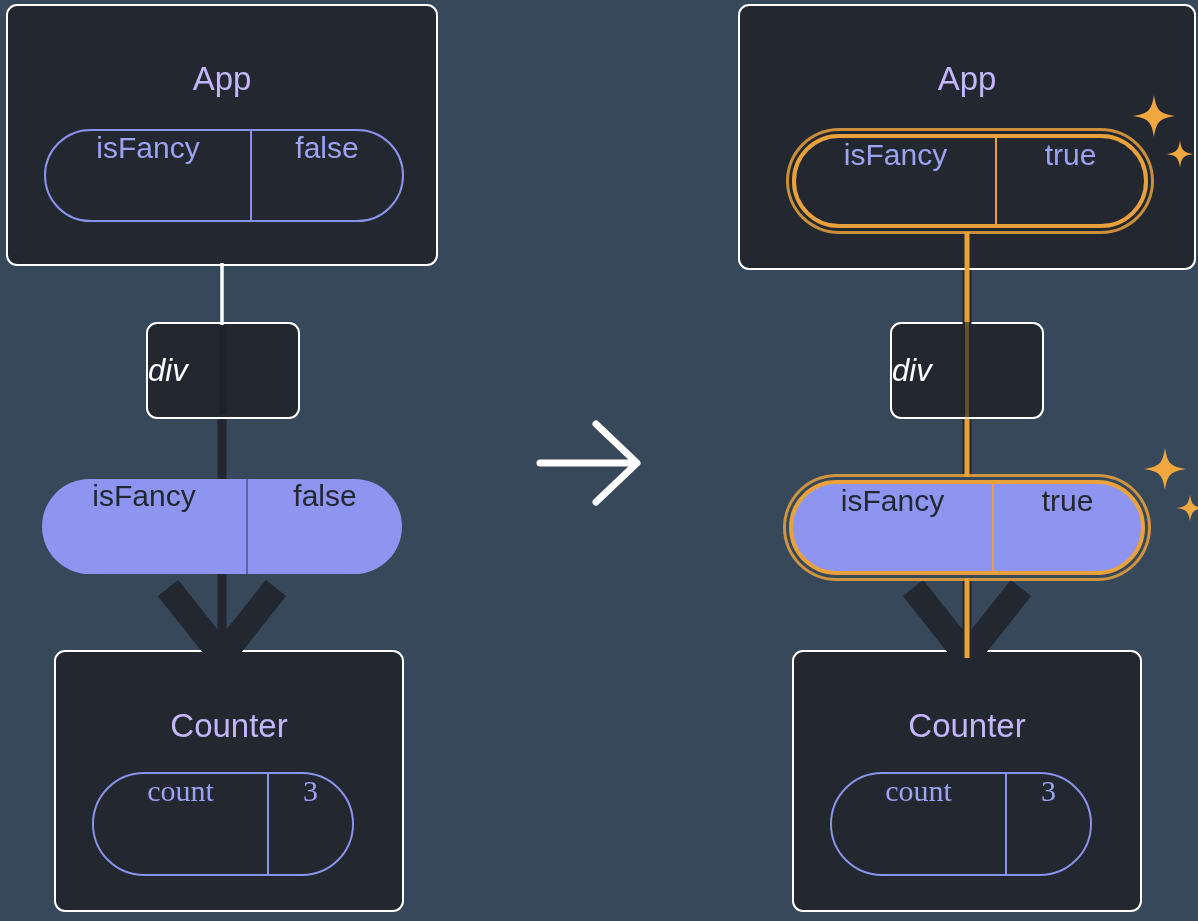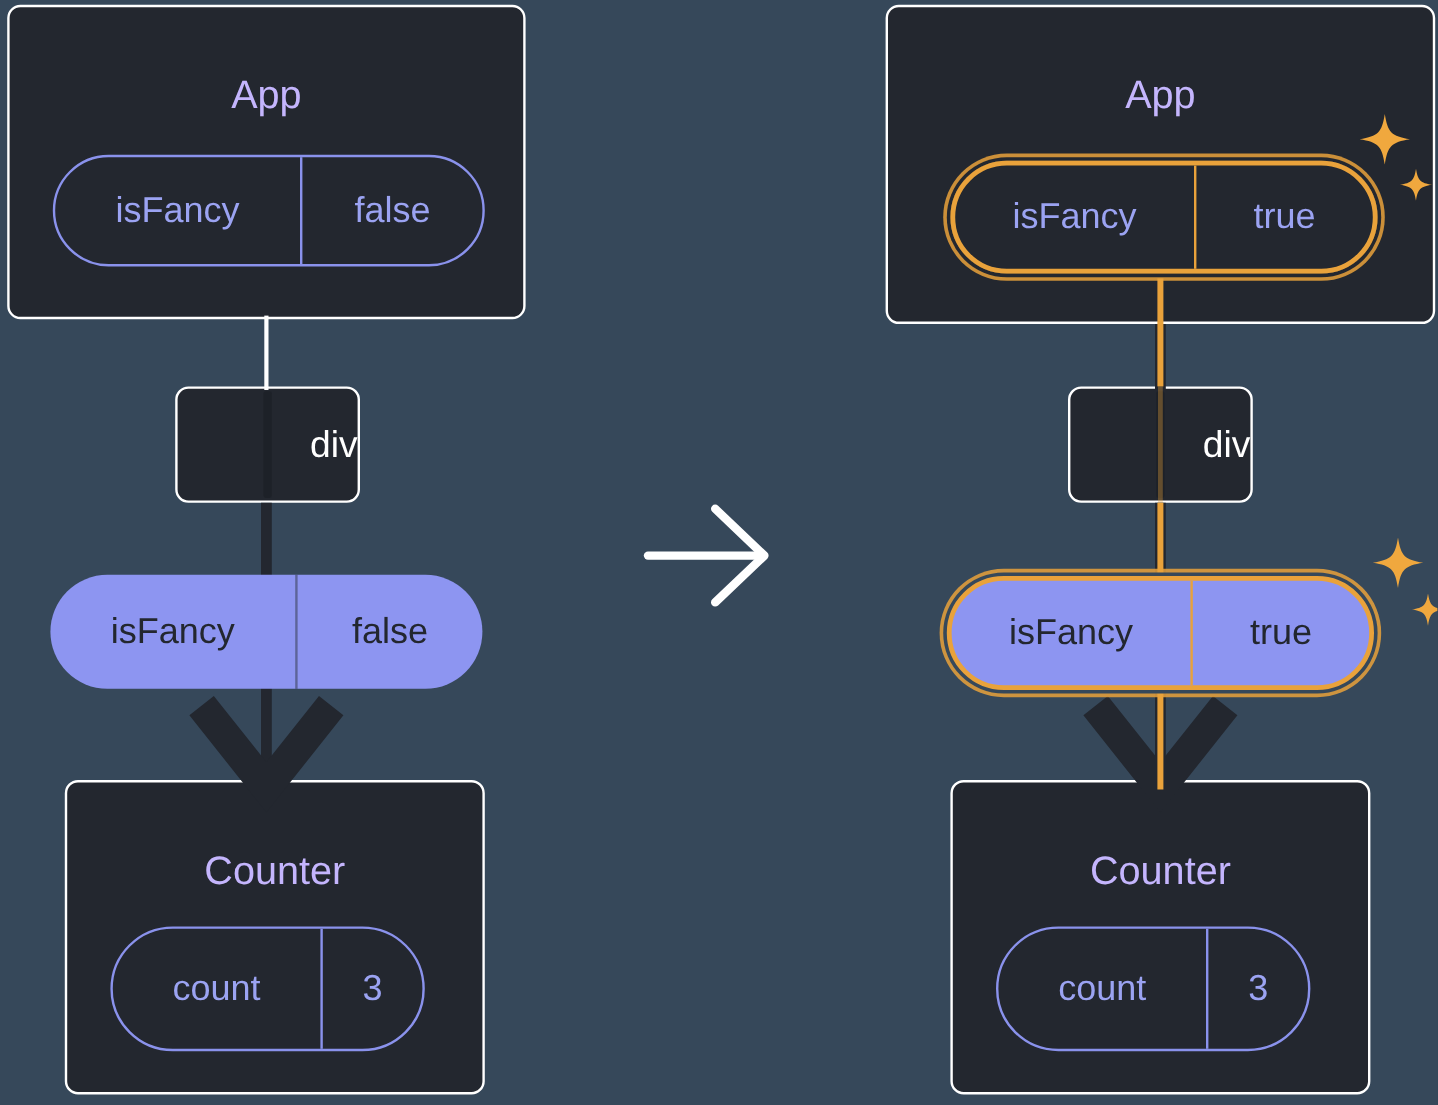--- a/index.html
+++ b/index.html
@@ -18,50 +18,50 @@
     overflow:hidden;font-family:"Liberation Sans",sans-serif;
   }
   
   .box{position:absolute;background:var(--box);border:2.5px solid #fff;border-radius:11px;box-sizing:border-box;z-index:1;}
   .box-title{position:absolute;left:0;right:0;text-align:center;color:#c4b5fd;font-size:33px;font-weight:500;z-index:2;}
   .l-app{left:6px;top:4px;width:432px;height:262px;}
   .r-app{left:738px;top:4px;width:458px;height:266px;}
   .l-app .box-title,.r-app .box-title{top:54px;}
   .l-div{left:146px;top:322px;width:154px;height:97px;}
   .r-div{left:890px;top:322px;width:154px;height:97px;}
-  .l-div,.r-div{display:flex;align-items:center;justify-content:flex-end;}
+  .l-div,.r-div{display:flex;align-items:center;justify-content:flex-start;font-style:italic;}
   .div-label{position:relative;z-index:2;color:#fff;font-size:31px;font-weight:500;}
   .inner-stripe{position:absolute;top:2px;bottom:2px;left:50%;transform:translateX(-50%);width:7px;background:rgba(24,27,33,.5);z-index:1;border-radius:2px;}
   .l-counter{left:54px;top:650px;width:350px;height:262px;}
   .r-counter{left:792px;top:650px;width:350px;height:262px;}
   .l-counter .box-title,.r-counter .box-title{top:55px;}
 
   
   .pill{position:absolute;display:flex;border-radius:999px;font-size:30px;box-sizing:border-box;}
-  .pill .cell{display:flex;align-items:center;justify-content:center;height:100%;box-sizing:border-box;}
+  .pill .cell{display:flex;align-items:flex-start;justify-content:center;height:100%;box-sizing:border-box;}
   .pill .cell.grow{flex:1;}
   .outline-pill{border:2.5px solid var(--purple);color:var(--purple-text);background:transparent;}
   .outline-pill .cell.first{border-right:2px solid var(--purple);}
   .filled-pill{background:var(--pill-fill);color:var(--dark);font-weight:500;z-index:6;}
   .filled-pill .cell.first{border-right:2px solid rgba(35,39,47,.45);}
   .highlight{border:4px solid var(--orange);}
   .highlight .cell.first{border-right-color:var(--orange);}
   .ring-in-box{box-shadow:0 0 0 3px var(--box),0 0 0 6px rgba(233,162,59,.85);}
   .ring-on-bg{box-shadow:0 0 0 3px var(--bg),0 0 0 6px rgba(233,162,59,.85);}
   .bold{font-weight:400;}
 
   .l-app-pill{left:36px;top:123px;width:360px;height:93px;z-index:2;}
   .l-app-pill .cell.first{width:206px;}
   .r-app-pill{left:52px;top:128px;width:356px;height:94px;z-index:2;}
   .r-app-pill .cell.first{width:201px;}
   .l-mid-pill{left:42px;top:479px;width:360px;height:95px;}
   .l-mid-pill .cell.first{width:206px;}
   .r-mid-pill{left:789px;top:480px;width:356px;height:95px;}
   .r-mid-pill .cell.first{width:201px;}
-  .counter-pill{left:36px;top:120px;width:262px;height:104px;z-index:2;}
+  .counter-pill{left:36px;top:120px;width:262px;height:104px;z-index:2;font-family:Liberation Serif, serif;}
   .counter-pill .cell.first{width:175px;}
 
   .connectors{position:absolute;left:0;top:0;z-index:5;pointer-events:none;}
   .sparkle{position:absolute;z-index:7;}
 </style>
 </head>
 <body>
 
 <div class="canvas">
 

